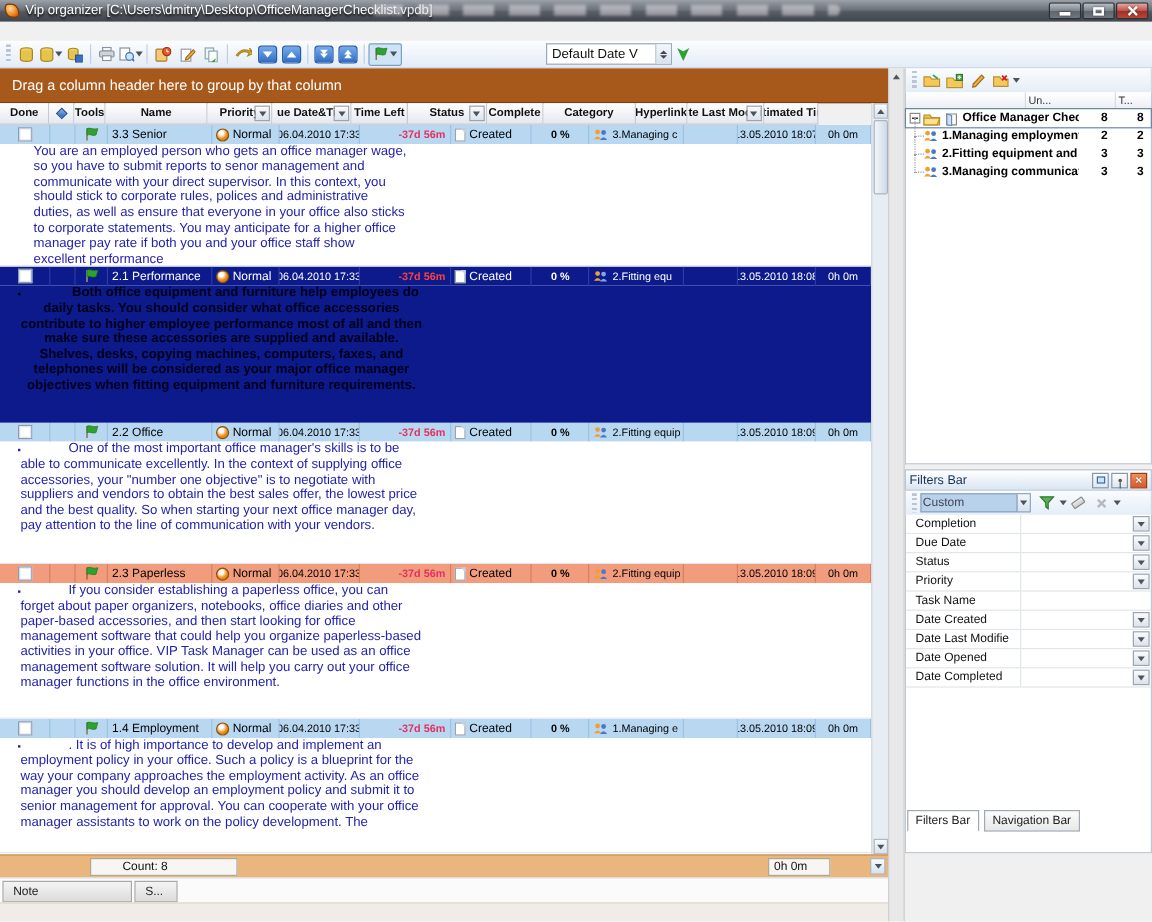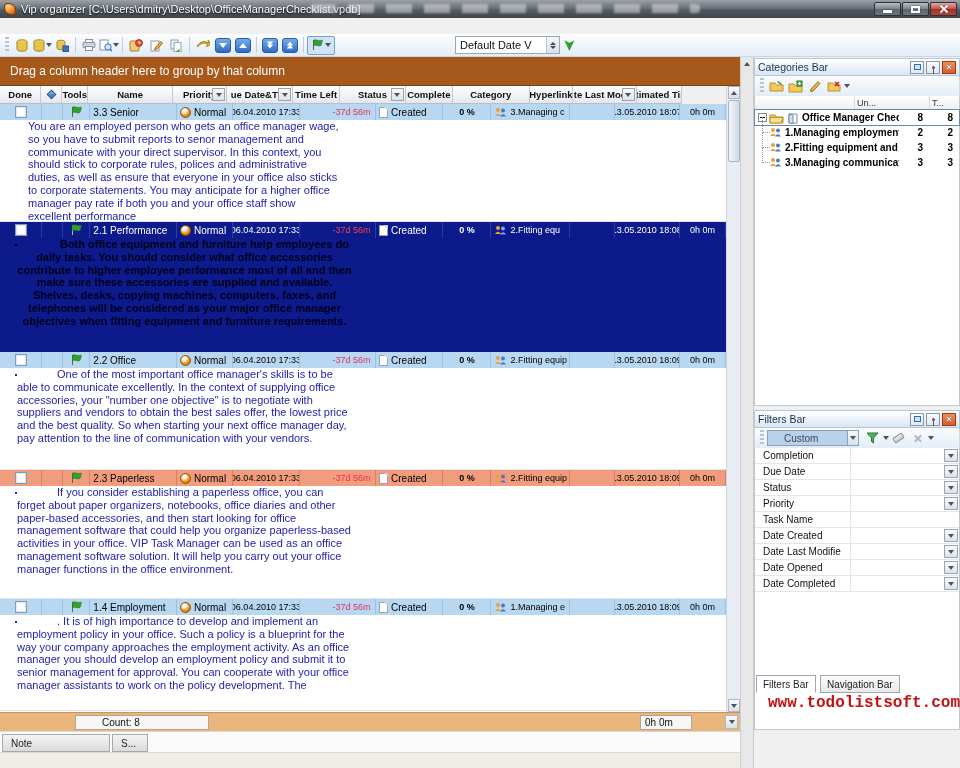--- a/index.html
+++ b/index.html
@@ -73,21 +73,21 @@
   .c-link{width:46px}.c-mod{width:68px}.c-est{width:48px}
 
   .rows { position:absolute; left:0; top:104px; width:726px; height:608px; overflow:hidden; background:#fff; }
   .trow { display:flex; height:16px; }
   .gcell { height:16px; display:flex; align-items:center; justify-content:center; font-size:9px; color:#000; border-right:1px solid transparent; white-space:nowrap; overflow:hidden; }
   .gcell.left { justify-content:flex-start; padding-left:3px; gap:3px; }
   .gcell.bold { font-weight:bold; }
   .row-blue { background:#b8d8f2; } .row-blue .gcell { border-right-color:#9cc2e2; }
   .row-salmon { background:#f19d7d; } .row-salmon .gcell { border-right-color:#d8805f; }
   .row-navy { background:#0c1a8c; } .row-navy .gcell { color:#fff; border-right-color:#2a3aa8; }
-  .red { color:#e3315f; font-weight:normal;margin-left:28px; } .row-navy .red { color:#ff4040; }
+  .red { color:#e3315f; font-weight:bold;margin-left:28px; } .row-navy .red { color:#ff4040; }
 
   .note { position:relative; overflow:hidden; background:#fff; border-bottom:1px solid #e2e6ec; }
   .note-text { font-size:11px; line-height:12.8px; color:#2323ae; }
   .note.ind .note-text { padding-left:17px; text-indent:40px; max-width:352px; }
   .note.plain .note-text { padding-left:28px; max-width:340px; }
   .note .dot { position:absolute; left:15px; top:6px; width:2px; height:2px; background:#2323ae; }
   .note-navy { background:#0c1a8c; border-bottom:1px solid #0c1a8c; }
   .note-navy .note-text { color:#00001a; font-weight:bold;text-align:center; }
   .note-navy .dot { background:#000; }
 
@@ -101,21 +101,21 @@
   .vscroll { position:absolute; left:726px; top:86px; width:14px; height:626px; background:#e8edf3; border-left:1px solid #cfd6de; }
   .sbtn { position:absolute; left:1px; width:12px; height:13px; background:linear-gradient(#fafbfc,#d8e0ea); border:1px solid #aeb8c4; display:flex; align-items:center; justify-content:center; }
   .sbtn.up{top:0}.sbtn.dn{bottom:0}
   .sthumb { position:absolute; left:1px; top:14px; width:12px; height:62px; background:linear-gradient(90deg,#f2f6fa,#cfdae8); border:1px solid #a8b4c2; border-radius:2px; }
   .tri-up-s{width:0;height:0;border-left:3px solid transparent;border-right:3px solid transparent;border-bottom:4px solid #4a545e;}
   .tri-dn-s{width:0;height:0;border-left:3px solid transparent;border-right:3px solid transparent;border-top:4px solid #4a545e;}
 
   
   .gfooter { position:absolute; left:0; top:712px; width:740px; height:19px; background:#e9b77e; border-top:1px solid #c89258; }
   .fbox { position:absolute; top:2px; height:15px; background:#f7f6f2; border:1px solid #b0a894; font-size:10px; display:flex; align-items:center; padding:0 4px; color:#111; }
-  .fbox.count { left:75px; width:134px;padding-left:26px; }
+  .fbox.count { left:75px; width:123px;padding-left:26px; }
   .fbox.total { right:48px; width:52px; }
   .fdd { position:absolute; right:2px; top:2px; width:13px; height:14px; background:linear-gradient(#fafbfc,#d8e0ea); border:1px solid #aeb8c4; display:flex; align-items:center; justify-content:center; }
 
   
   .notetabs { position:absolute; left:0; top:731px; width:740px; height:21px; background:#fbfbfb; border-top:1px solid #d8d8d8; }
   .ntab { position:absolute; top:2px; height:18px; border:1px solid #a8a8a8; background:linear-gradient(#f4f4f4,#dcdcdc); font-size:10px; color:#222; display:flex; align-items:center; padding:0 8px; }
   .ntab.first { left:2px; width:108px; }
   .ntab.second { left:112px; width:36px; }
   .statusbar { position:absolute; left:0; top:752px; width:740px; height:16px; background:#f0ede8; border-top:1px solid #dcd8d0; }
 
@@ -151,21 +151,21 @@
   .expander::after { content:""; position:absolute; left:1px; top:3px; width:5px; height:1px; background:#000; }
   .kid { padding-left:14px; }
   .kid::before { content:""; position:absolute; left:7px; top:-8px; width:7px; height:15px; border-left:1px dotted #999; border-bottom:1px dotted #999; }
   .micon { margin-right:3px; flex:0 0 auto; display:inline-flex; }
   .fil-body { background:#fff; border:1px solid #c0c8d2; border-top:none; height:282px; }
   .fil-row { display:flex; height:16px; border-bottom:1px solid #e2e6ec; position:relative; }
   .fil-lbl { width:96px; border-right:1px solid #e2e6ec; font-size:10px; color:#111; display:flex; align-items:center; padding-left:8px; white-space:nowrap; overflow:hidden; }
   .fil-val { flex:1; }
   .fil-dd { position:absolute; right:1px; top:1px; width:14px; height:13px; border:1px solid #9aa4b2; background:linear-gradient(#fafbfc,#dde3ea); display:flex; align-items:center; justify-content:center; }
   .preset-combo { display:flex; align-items:center; width:92px; height:16px; border:1px solid #8aa0b8; background:#b9d2ec; margin-right:4px; }
-  .preset-combo .txt { flex:1; font-size:10px; color:#445; padding-left:16px; }
+  .preset-combo .txt { flex:1; font-size:10px; color:#445; padding-left:1px; }
   .preset-combo .dd { width:11px; height:14px; border-left:1px solid #8aa0b8; background:linear-gradient(#f4f7fb,#d7e2ef); display:flex; align-items:center; justify-content:center; }
   .eraser { width:11px; height:6px; background:linear-gradient(#f0f0f0,#c8c8cc); border:1px solid #888; transform:rotate(-35deg); border-radius:1px; }
   .gray-x { position:relative; width:9px; height:9px; opacity:.55; }
   .gray-x::before,.gray-x::after { content:""; position:absolute; left:4px; top:0; width:2px; height:9px; background:#889; }
   .gray-x::before{transform:rotate(45deg)} .gray-x::after{transform:rotate(-45deg)}
 
   .panel-tabs { position:absolute; left:754px; top:675px; width:206px; height:19px; }
   .ptab { position:absolute; top:0; height:18px; border:1px solid #a0a8b2; background:linear-gradient(#fcfcfc,#e8e8e8); font-size:10px; color:#222; display:flex; align-items:center; padding:0 6px; }
   .ptab.active { background:#fff; border-bottom-color:#fff; }
   .watermark { position:absolute; left:740px; top:695px; width:220px; height:16px; display:flex; align-items:center; justify-content:flex-end;
@@ -593,32 +593,20 @@
     <div class="ntab second">S...</div>
   </div>
   <div class="statusbar"></div>
 
   <div class="splitter">
     <span class="split-arrow tri-up-s"></span>
   </div>
 
   <div class="rightpanel">
 
-    <div class="phead" style="margin-top:1px">
-      <span class="ptitle">Categories Bar</span>
-      <span class="ph-btn">
-          <span class="ph-restore-g"></span>
-        </span>
-      <span class="ph-btn">
-          <span class="ph-pin-g"></span>
-        </span>
-      <span class="ph-btn ph-close">
-          <span class="glyph-x"></span>
-        </span>
-    </div>
     <div class="ptoolbar">
       <div class="grip"></div>
       <div class="pibtn">
         <svg width="15" height="12">
             <path d="M1 3 h5 l1.5 2 H14 V11 H1 Z" fill="#f5c85a" stroke="#b8922e"></path>
             <path d="M9 1 l4 3 l-1 1 l-4 -3 z" fill="#3a9a3a"></path>
           </svg>
       </div>
       <div class="pibtn">
         <svg width="15" height="13">
@@ -801,15 +789,14 @@
             <span class="tri-dn-s"></span>
           </span>
       </div>
     </div>
   </div>
 
   <div class="panel-tabs">
     <div class="ptab active" style="left:2px">Filters Bar</div>
     <div class="ptab" style="left:66px">Navigation Bar</div>
   </div>
-  <div class="watermark">www.todolistsoft.com</div>
 
 </div>
 
 </body></html>

